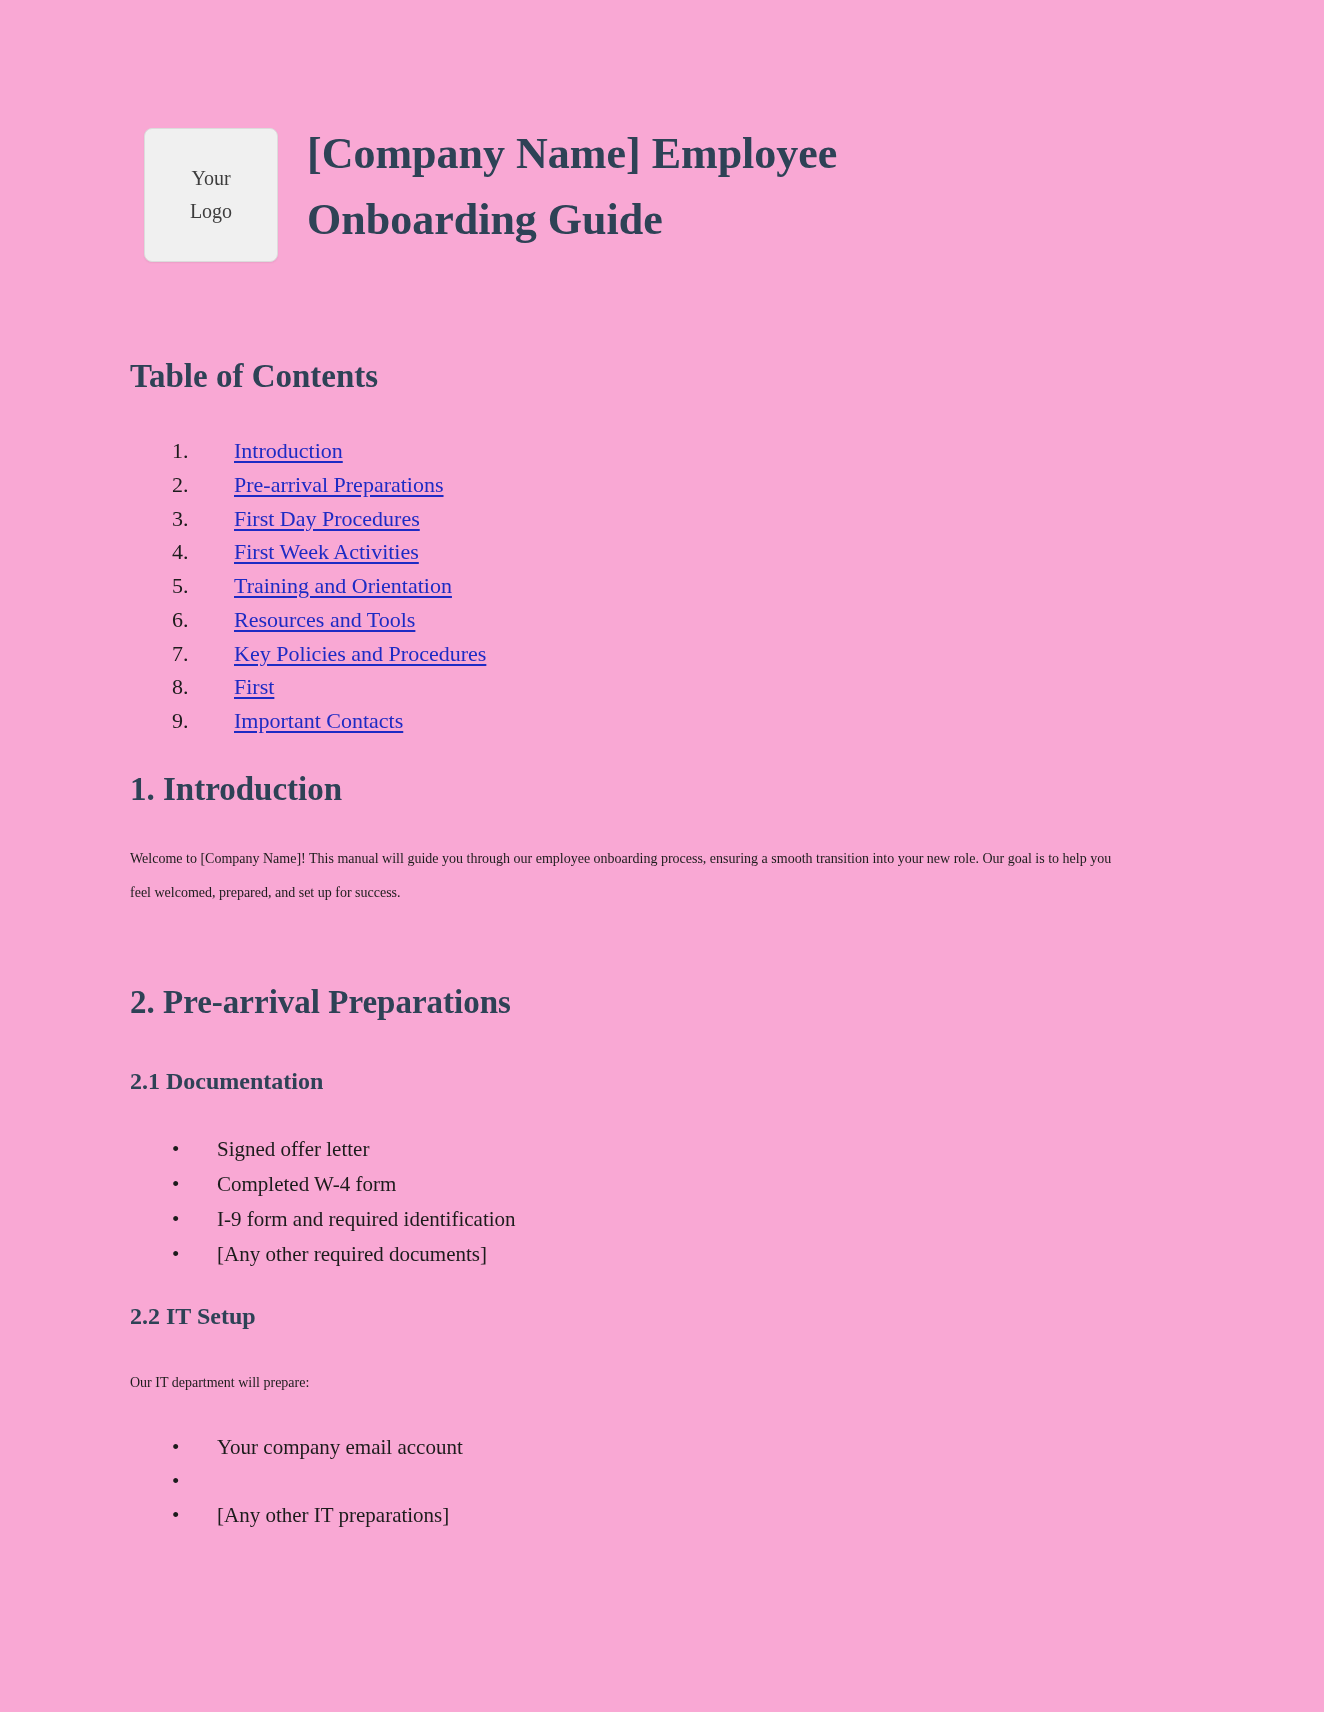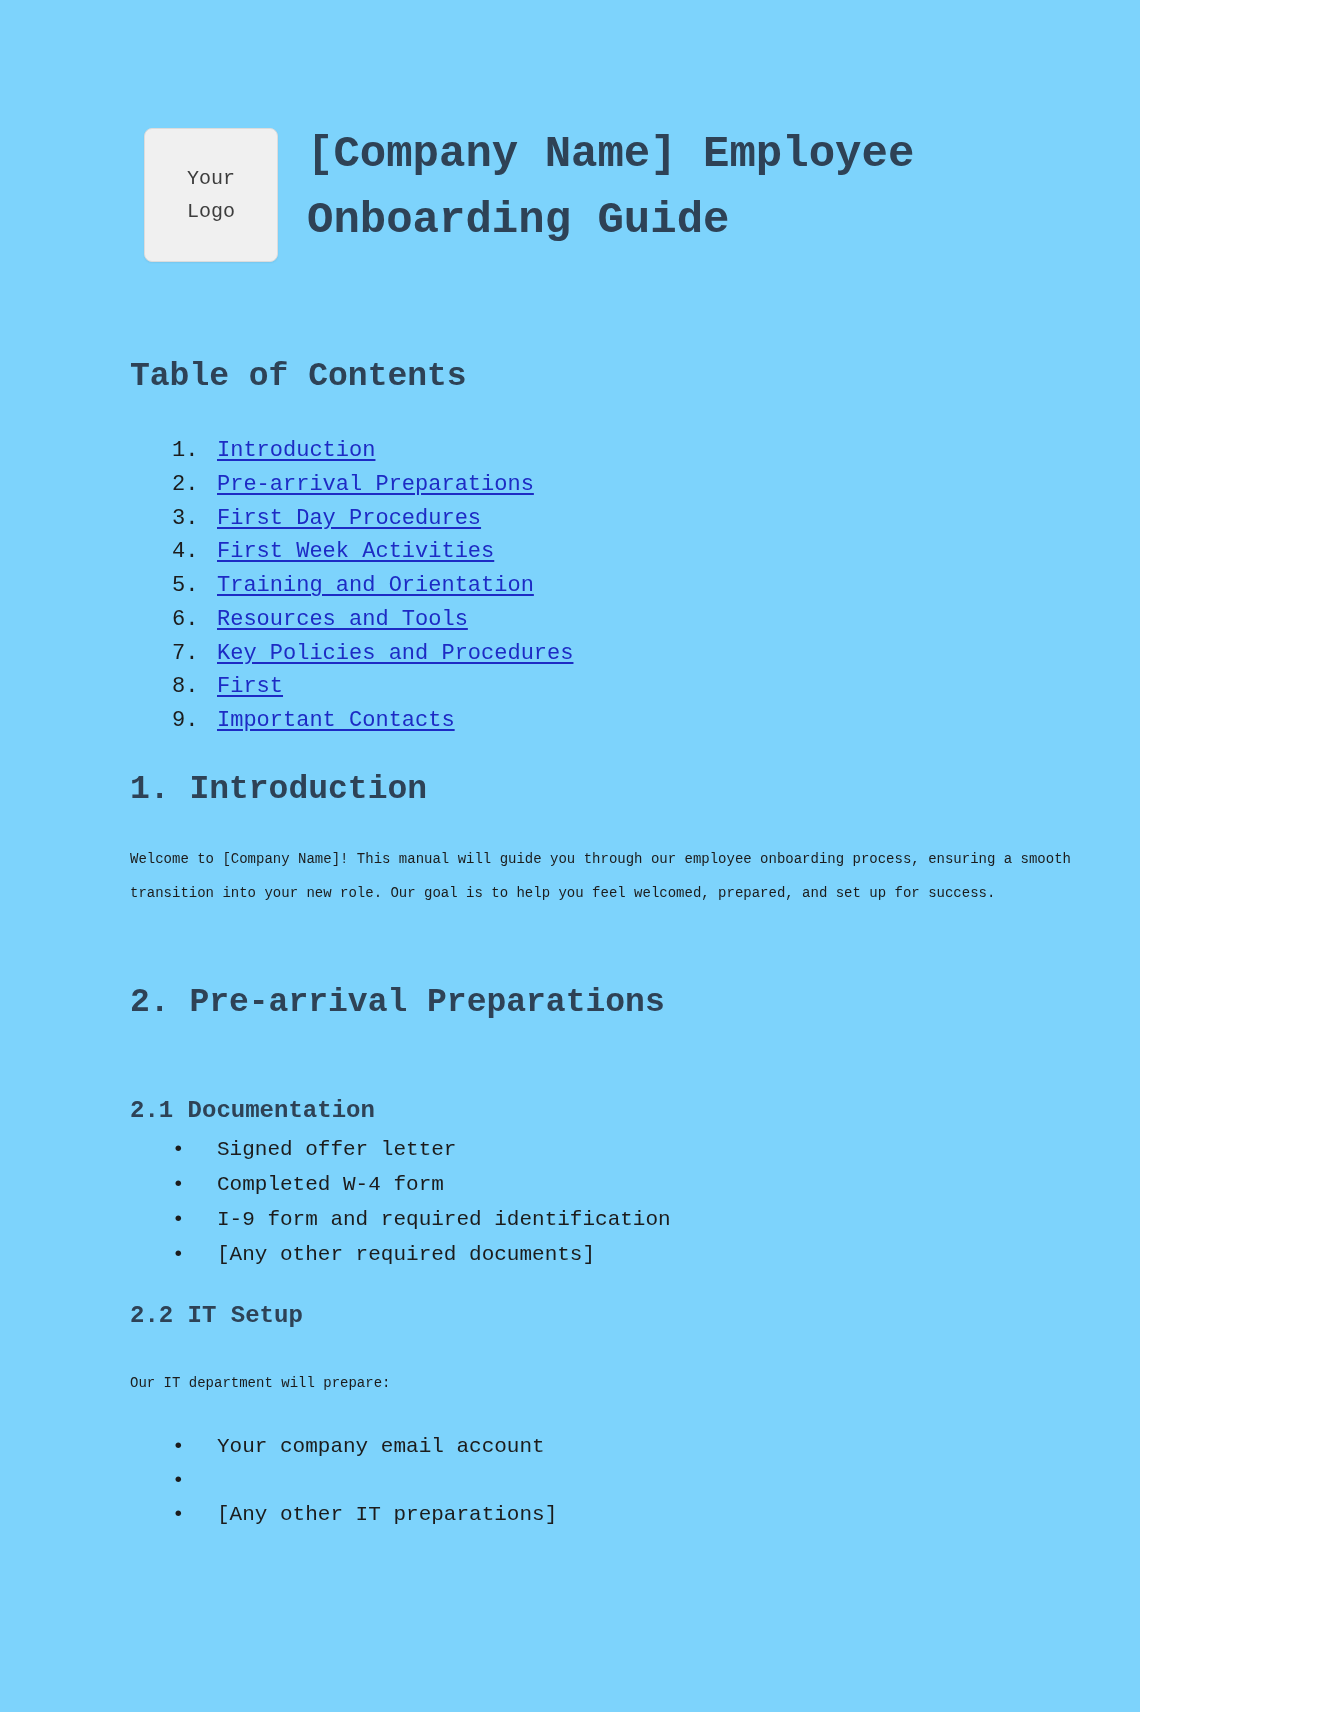--- a/index.html
+++ b/index.html
@@ -1,21 +1,21 @@
 <!DOCTYPE html>
 <html><head>
 <meta charset="utf-8">
 <style>
   html, body { margin: 0; padding: 0; background: #ffffff; }
   .page {
     position: relative;
-    width: 1140px;
+    width: 1324px;
     height: 1712px;
-    background: #7dd3fc;
-    font-family: Liberation Mono, monospace;
+    background: #f9a8d4;
+    font-family: Liberation Serif, serif;
     color: #1c1c1c;
     overflow: hidden;
   }
 
   
   .header { position: absolute; left: 144px; top: 128px; display: flex; align-items: flex-start; }
   .logo-box {
     width: 134px; height: 134px;
     background: #f0f0f0;
     border: 1px solid #dcdcdc;
@@ -33,21 +33,21 @@
   }
 
   
   .h1 { position: absolute; left: 130px; font-size: 33px; line-height: 41px; font-weight: 700; color: #2e4256; }
   .h2 { position: absolute; left: 130px; font-size: 24px; line-height: 30px; font-weight: 700; color: #2e4256; }
 
   
   .toc-list { position: absolute; left: 172px; top: 434px; }
   .toc-row { display: flex; line-height: 33.75px; font-size: 22px; }
   .toc-num { width: 45px; flex: 0 0 45px; color: #1c1c1c; }
-  .toc-link { color: #1d2bc4; text-decoration: underline; text-underline-offset: 3px; }
+  .toc-link { color: #1d2bc4; text-decoration: underline; text-underline-offset: 3px; margin-left: 17px; }
 
   
   .para { position: absolute; left: 130px; width: 1005px; font-size: 14px; line-height: 34px; color: #1c1c1c; }
 
   
   .blist { position: absolute; left: 172px; }
   .blist .row { display: flex; font-size: 21px; }
   .blist.gap35 .row { line-height: 35px; }
   .blist.gap34 .row { line-height: 34px; }
   .bullet { width: 45px; flex: 0 0 45px; font-size: 21px; }
@@ -107,21 +107,21 @@
       <span class="toc-num">9.</span>
       <a class="toc-link" href="#">Important Contacts</a>
     </div>
   </div>
 
   <div class="h1" style="top:769px;">1. Introduction</div>
   <div class="para" style="top:842px;">Welcome to [Company Name]! This manual will guide you through our employee onboarding process, ensuring a smooth transition into your new role. Our goal is to help you feel welcomed, prepared, and set up for success.</div>
 
   <div class="h1" style="top:982px;">2. Pre-arrival Preparations</div>
 
-  <div class="h2" style="top:1096px;">2.1 Documentation</div>
+  <div class="h2" style="top:1066px;">2.1 Documentation</div>
 
   <div class="blist gap35" style="top:1132px;">
     <div class="row">
       <span class="bullet">•</span>
       <span>Signed offer letter</span>
     </div>
     <div class="row">
       <span class="bullet">•</span>
       <span>Completed W-4 form</span>
     </div>

